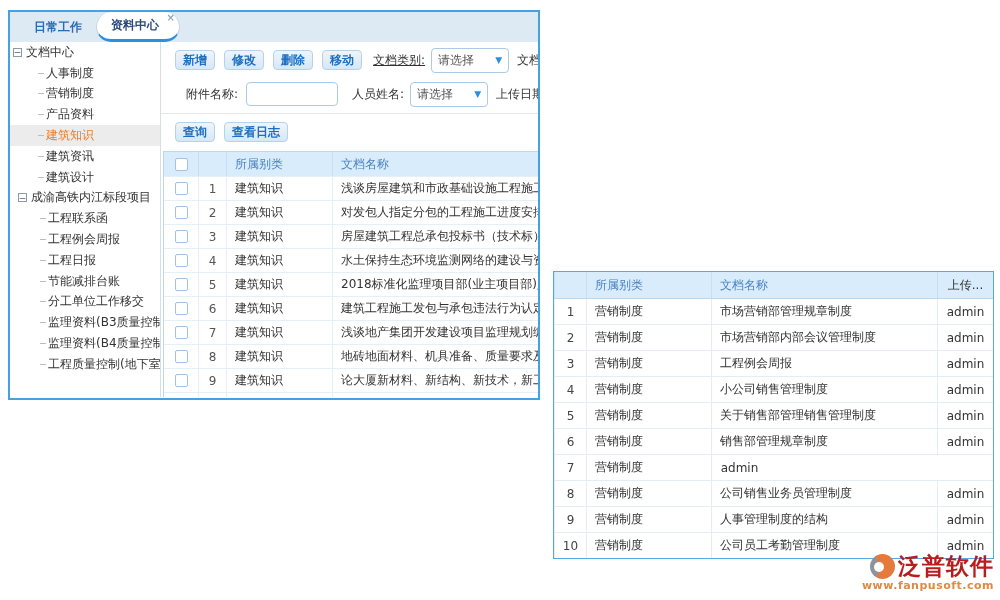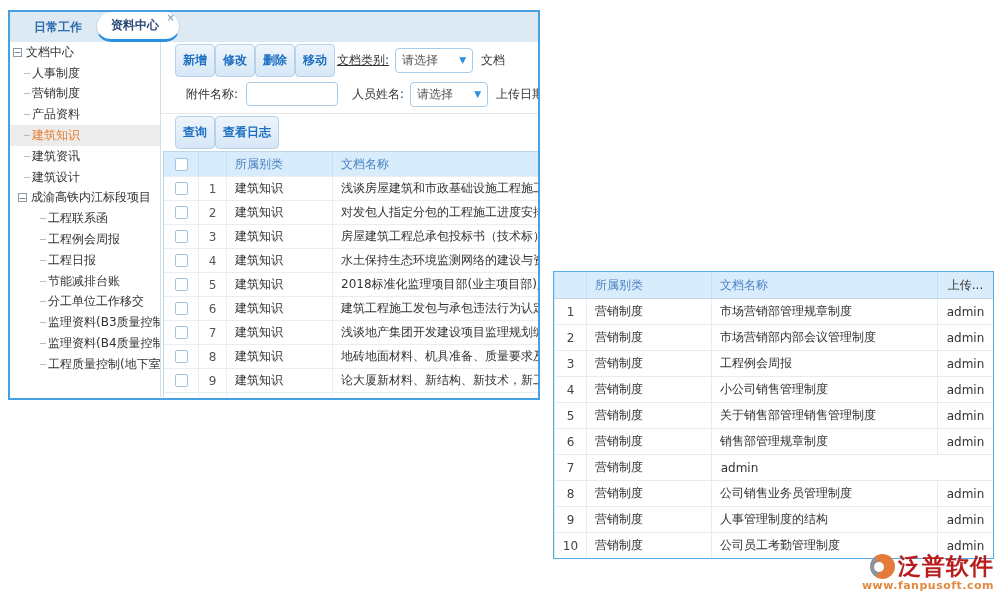--- a/index.html
+++ b/index.html
@@ -24,36 +24,36 @@
   }
   .tab-close{position:absolute;top:1px;right:4px;font-size:10px;line-height:10px;color:#8fa6bd;cursor:pointer;}
   .win-body{display:flex;height:355px;}
   
   .sidebar{width:151px;box-sizing:border-box;border-right:1px solid #d9dee3;overflow:hidden;}
   .tree-row{height:20.8px;display:flex;align-items:center;white-space:nowrap;overflow:hidden;cursor:pointer;}
   .tree-row .lbl{color:#333;}
   .tree-row[data-selected="true"]{background:#ececec;}
   .tree-row[data-selected="true"] .lbl{color:#e87e2e;}
   .lv-root{padding-left:3px;}
-  .lv-1{padding-left:14px;}
+  .lv-1{padding-left:28px;}
   .lv-proot{padding-left:8px;}
   .lv-2{padding-left:30px;}
   .expand-box{
     width:9px;height:9px;box-sizing:border-box;border:1px solid #8a9aa8;background:#fff;
     display:inline-flex;align-items:center;justify-content:center;
     font-size:9px;line-height:6px;color:#556;margin-right:4px;flex:none;
   }
   .dash{width:6px;height:1px;background:#b5bec7;margin-right:2px;display:inline-block;flex:none;}
   
   .main{flex:1;overflow:hidden;background:#fff;}
   .toolbar{display:flex;align-items:center;margin-top:6px;height:24px;white-space:nowrap;padding-left:14px;}
   .btn{
-    height:33px;padding:0 7px;background:linear-gradient(#eef5fb,#d6e7f6);
+    height:20px;padding:0 7px;background:linear-gradient(#eef5fb,#d6e7f6);
     border:1px solid #b5d2ea;border-radius:4px;color:#1b6ec2;font-weight:bold;
-    font-size:12px;font-family:inherit;cursor:pointer;white-space:nowrap;
+    font-size:12px;margin-right:9px;font-family:inherit;cursor:pointer;white-space:nowrap;
   }
   .flabel{color:#333;flex:none;}
   .sel{
     box-sizing:border-box;height:25px;border:1px solid #a9cbe8;border-radius:4px;background:#fff;
     display:inline-flex;align-items:center;justify-content:space-between;
     padding:0 6px;color:#555;cursor:pointer;flex:none;
   }
   .sel .arrow{color:#2b8fe0;font-size:9px;margin-left:6px;}
   .filterrow{display:flex;align-items:center;margin-top:10px;height:24px;white-space:nowrap;padding-left:25px;}
   .txt{

